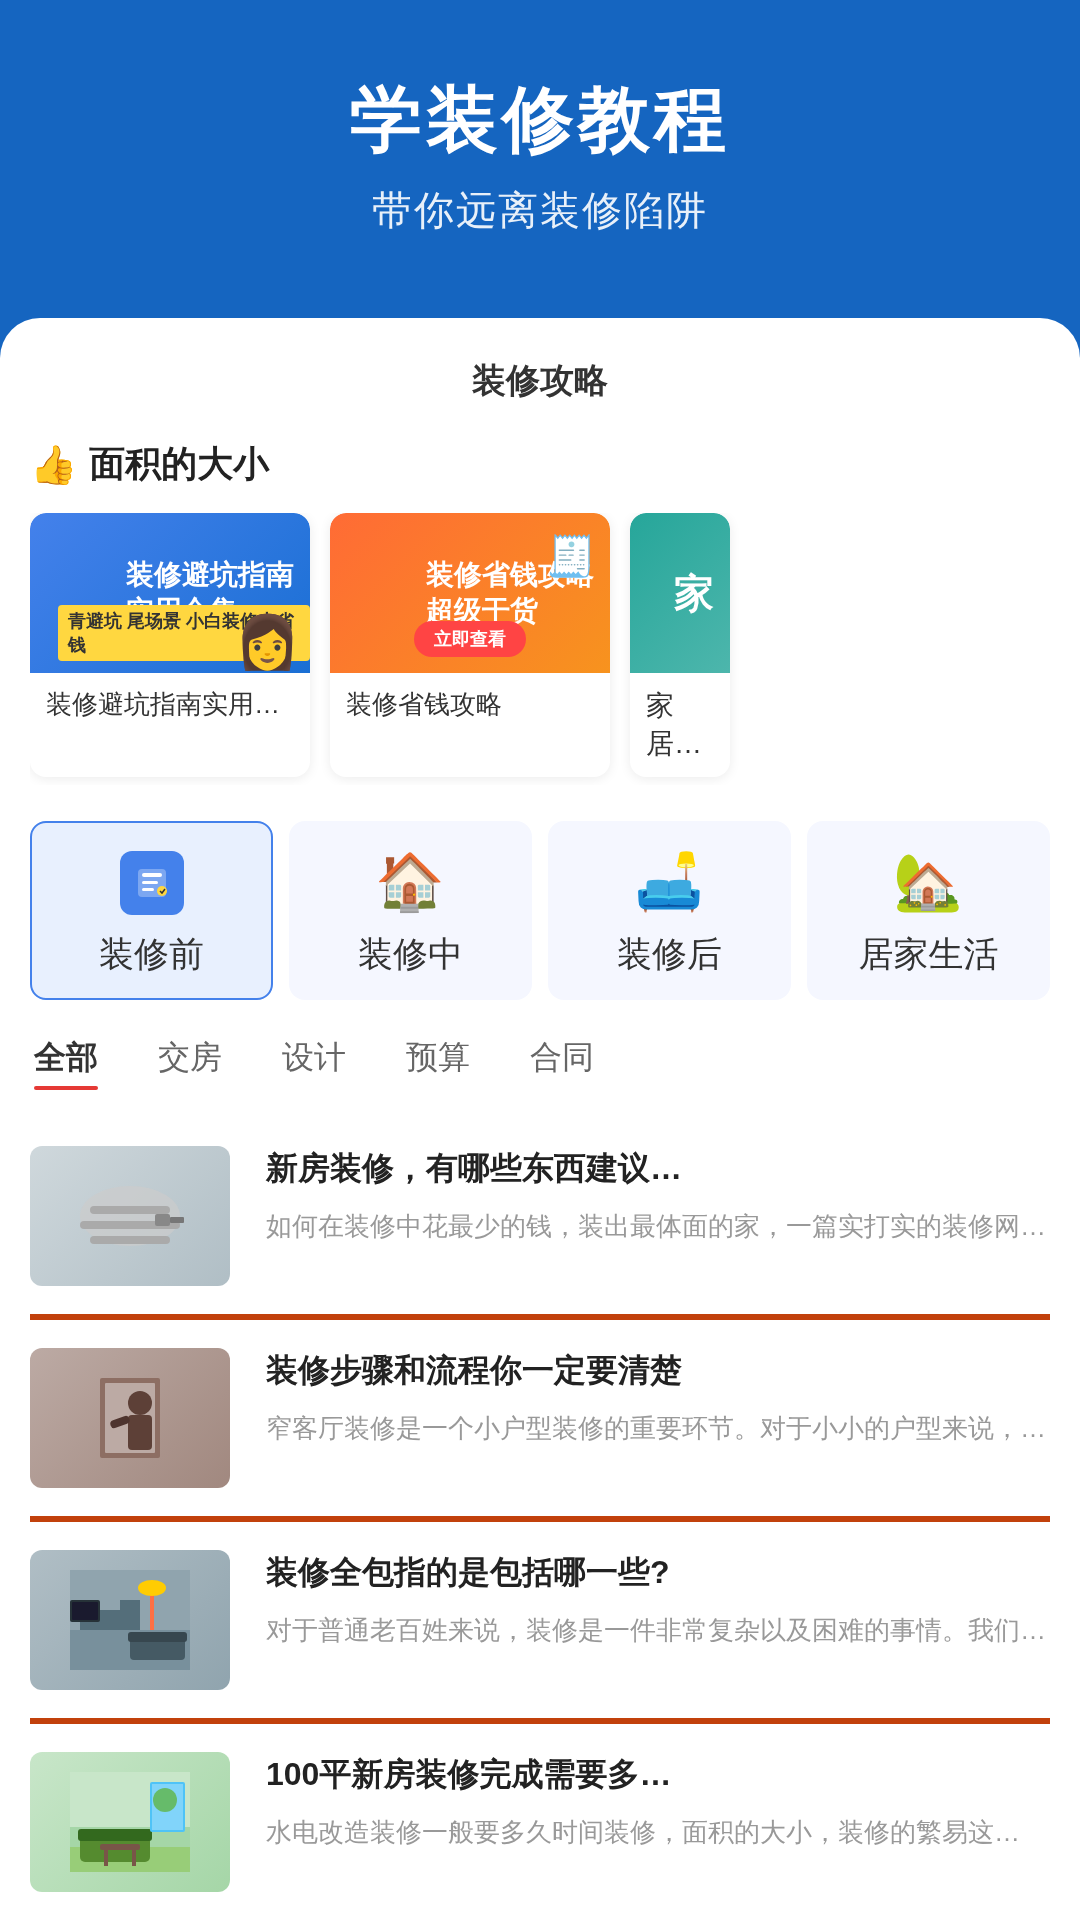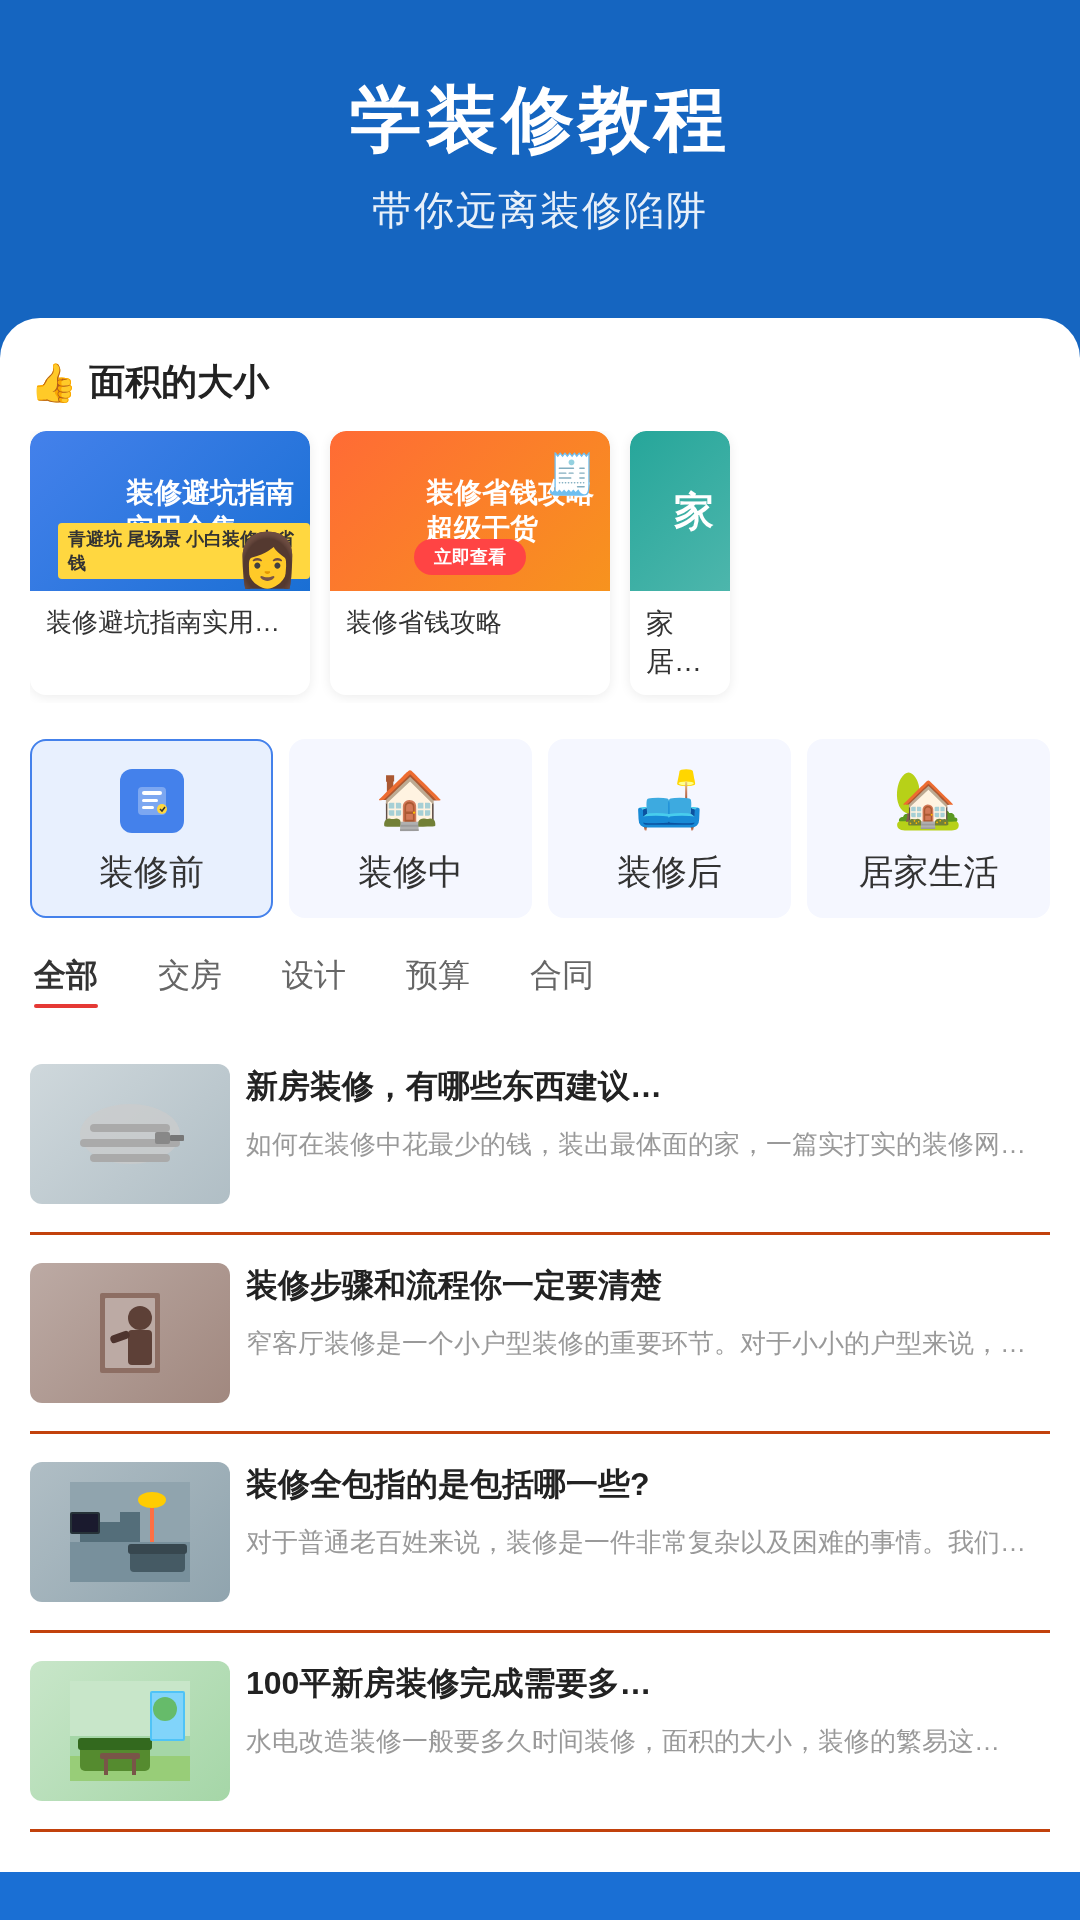--- a/index.html
+++ b/index.html
@@ -237,23 +237,23 @@
     }
 
     
     .article-list {
       display: flex;
       flex-direction: column;
       gap: 0;
     }
     .article-item {
       display: flex;
-      gap: 16px;
+      gap: 36px;
       padding: 28px 0;
-      border-bottom: 3px solid #c2410c;
+      border-bottom: 6px solid #c2410c;
       align-items: flex-start;
     }
     .article-thumbnail {
       flex-shrink: 0;
       width: 200px;
       height: 140px;
       border-radius: 12px;
       overflow: hidden;
       background: #e0e0e0;
     }
@@ -308,20 +308,21 @@
 <div class="deco-circle deco-orange"></div>
 <div class="deco-circle deco-green"></div>
 
 <div class="header-area">
   <div class="main-title">学装修教程</div>
   <div class="sub-title">带你远离装修陷阱</div>
 </div>
 
 <div class="main-card">
 
+  <div class="card-title">装修攻略</div>
 
   <div class="section-header">
     <span class="thumb-icon">👍</span>
     <span class="section-header-title">面积的大小</span>
   </div>
 
   <div class="featured-scroll">
 
     <div class="featured-card">
       <div class="featured-card-image blue-bg">

